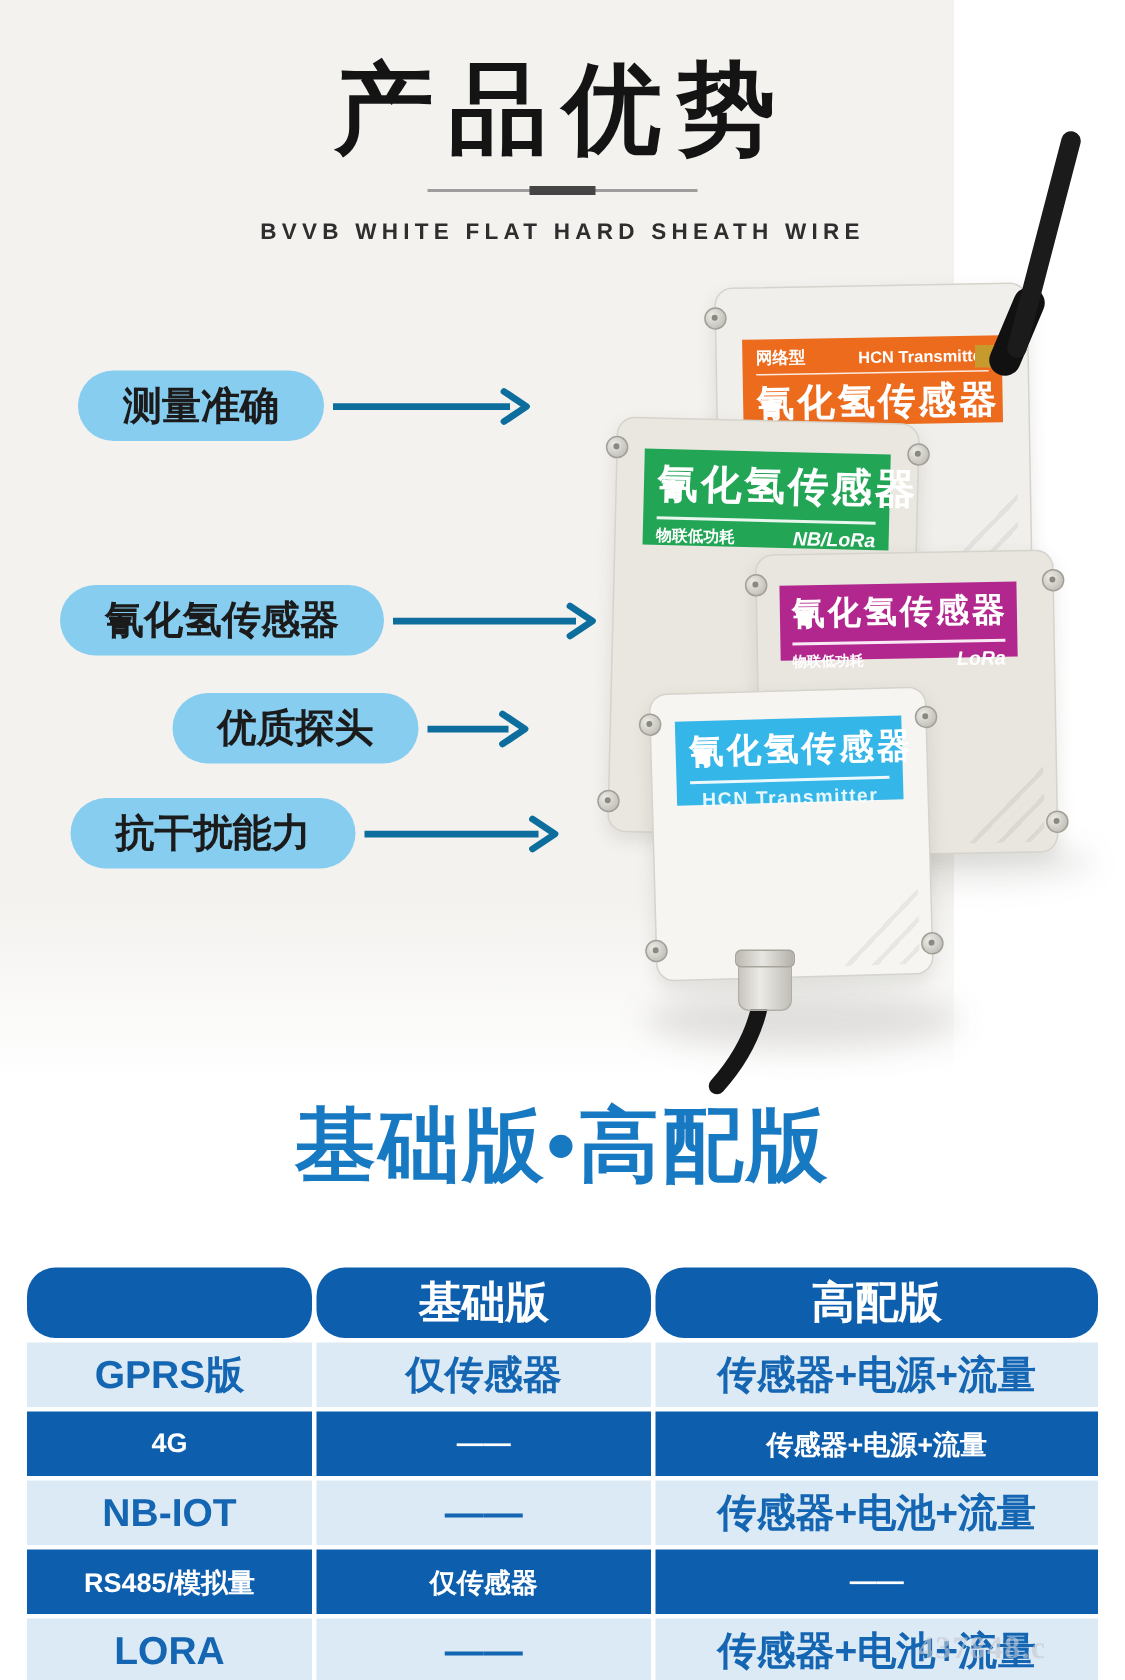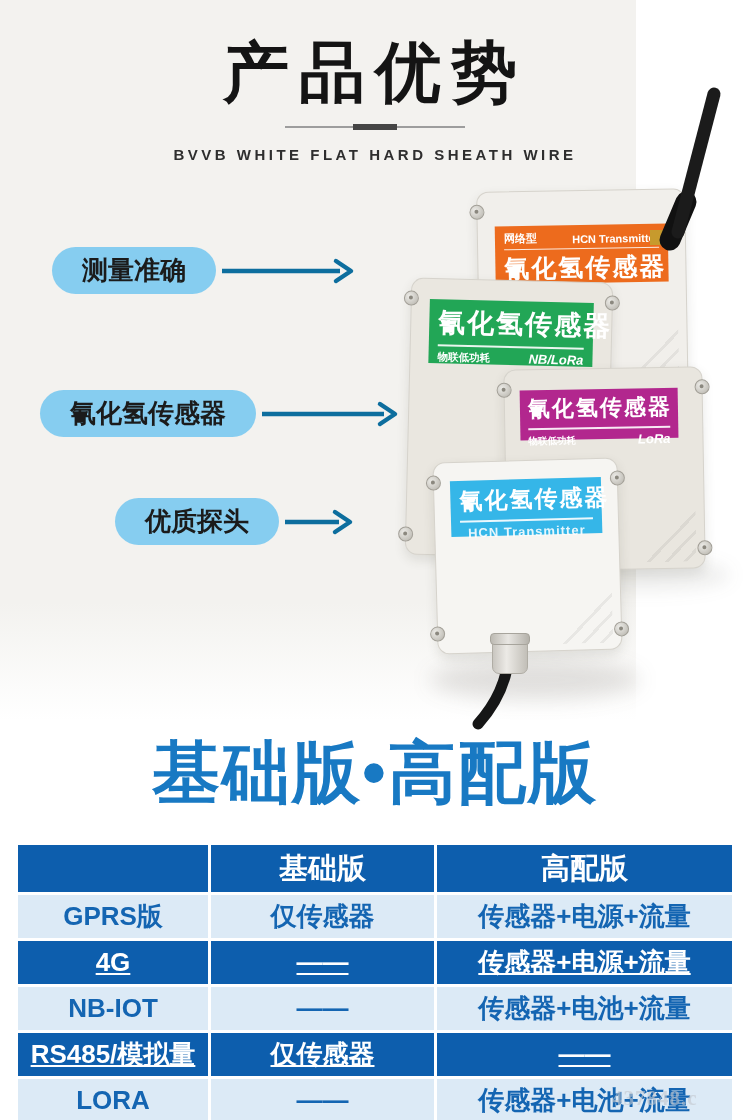--- a/index.html
+++ b/index.html
@@ -18,21 +18,21 @@
             font-size:15px;font-weight:600;color:#2e2e2e;letter-spacing:3.5px;}
 
   
   .feature{position:absolute;display:flex;align-items:center;}
   .pill{display:inline-block;background:#86cdf0;border-radius:24px;height:47px;line-height:47px;
         padding:0 30px;font-size:26px;font-weight:700;color:#1b1b1b;white-space:nowrap;}
   .arrow{margin-left:4px;flex:none;}
   .f1{left:52px;top:247px;}
   .f2{left:118px;top:318px;}
   .f3{left:40px;top:390px;}
-  .f4{left:115px;top:462px;margin-top:36px;}
+  .f4{left:115px;top:462px;}
   .f5{left:47px;top:532px;}
 
   
   .device{position:absolute;background:#ece9e3;border:1px solid #d6d3cc;border-radius:12px;
           box-shadow:0 5px 12px rgba(60,55,45,.12);}
   .screw{position:absolute;width:13px;height:13px;border-radius:50%;
          background:radial-gradient(circle at 35% 35%,#ecebe7,#b6b3ab);border:1px solid #a29f97;}
   .screw::after{content:"";position:absolute;left:4px;top:4px;width:4px;height:4px;border-radius:50%;background:#8b887f;}
   .s-tl{left:-8px;top:12px;} .s-tr{right:-8px;top:12px;}
   .s-bl{left:-8px;bottom:12px;} .s-br{right:-8px;bottom:12px;}
@@ -76,26 +76,26 @@
   .gland::after{content:"";position:absolute;left:-3px;top:-6px;width:38px;height:10px;border-radius:4px;
                 background:linear-gradient(90deg,#bdbab3,#e8e6e2 45%,#b4b1aa);border:1px solid #a7a49c;}
   .cable{position:absolute;left:462px;top:652px;z-index:5;}
   .shadow-1{position:absolute;left:430px;top:660px;width:210px;height:40px;border-radius:50%;
             background:rgba(70,65,55,.14);filter:blur(10px);z-index:0;}
   .shadow-2{position:absolute;left:560px;top:560px;width:170px;height:30px;border-radius:50%;
             background:rgba(70,65,55,.10);filter:blur(9px);z-index:0;}
 
   
   .section-title{position:absolute;left:0;top:728px;width:750px;margin:0;text-align:center;
-                 font-size:68px;font-weight:900;color:#1879c3;letter-spacing:2px;}
+                 font-size:54px;font-weight:900;color:#1879c3;letter-spacing:2px;}
   .cmp-table{position:absolute;left:18px;top:845px;width:714px;display:grid;
              grid-template-columns:190px 223px 295px;grid-auto-rows:auto;gap:3px;background:#ffffff;}
   .cell{display:flex;align-items:center;justify-content:center;white-space:nowrap;overflow:hidden;}
-  .cell.hd{height:47px;background:#0d5ead;color:#ffffff;font-size:29px;font-weight:800;}
-  .cell.dk{height:43px;background:#0d5ead;color:#ffffff;font-size:26px;font-weight:700;text-decoration:underline;}
+  .cell.hd{height:47px;background:#0d5ead;color:#ffffff;font-size:29px;font-weight:800;border-radius:19px;}
+  .cell.dk{height:43px;background:#0d5ead;color:#ffffff;font-size:18px;font-weight:700;}
   .cell.lt{height:43px;background:#dceaf6;color:#1465b2;font-size:26px;font-weight:700;}
 
   .watermark{position:absolute;left:612px;top:1086px;font-size:21px;font-weight:700;
              color:rgba(195,200,206,.62);letter-spacing:1px;z-index:9;font-family:Liberation Serif, serif;}
 </style>
 </head>
 <body>
 
 <div class="page">
 
@@ -121,20 +121,27 @@
         <path d="M120 4 L135 14 L120 24" fill="none" stroke="#0d6e9e" stroke-width="4.5" stroke-linecap="round" stroke-linejoin="round"></path>
       </svg>
     </div>
     <div class="feature f4">
       <span class="pill">优质探头</span>
       <svg class="arrow" width="72" height="28" viewBox="0 0 72 28">
         <line x1="2" y1="14" x2="56" y2="14" stroke="#0d6e9e" stroke-width="4.5"></line>
         <path d="M52 4 L67 14 L52 24" fill="none" stroke="#0d6e9e" stroke-width="4.5" stroke-linecap="round" stroke-linejoin="round"></path>
       </svg>
     </div>
+    <div class="feature f5">
+      <span class="pill">抗干扰能力</span>
+      <svg class="arrow" width="134" height="28" viewBox="0 0 134 28">
+        <line x1="2" y1="14" x2="118" y2="14" stroke="#0d6e9e" stroke-width="4.5"></line>
+        <path d="M114 4 L129 14 L114 24" fill="none" stroke="#0d6e9e" stroke-width="4.5" stroke-linecap="round" stroke-linejoin="round"></path>
+      </svg>
+    </div>
 
     <div class="shadow-2"></div>
     <div class="shadow-1"></div>
 
     <svg class="antenna" width="95" height="175" viewBox="0 0 95 175">
       <rect x="10" y="148" width="20" height="15" fill="#c79a2d"></rect>
       <line x1="30" y1="158" x2="46" y2="120" stroke="#111111" stroke-width="21" stroke-linecap="round"></line>
       <line x1="38" y1="150" x2="74" y2="12" stroke="#1b1b1b" stroke-width="13" stroke-linecap="round"></line>
     </svg>
 

